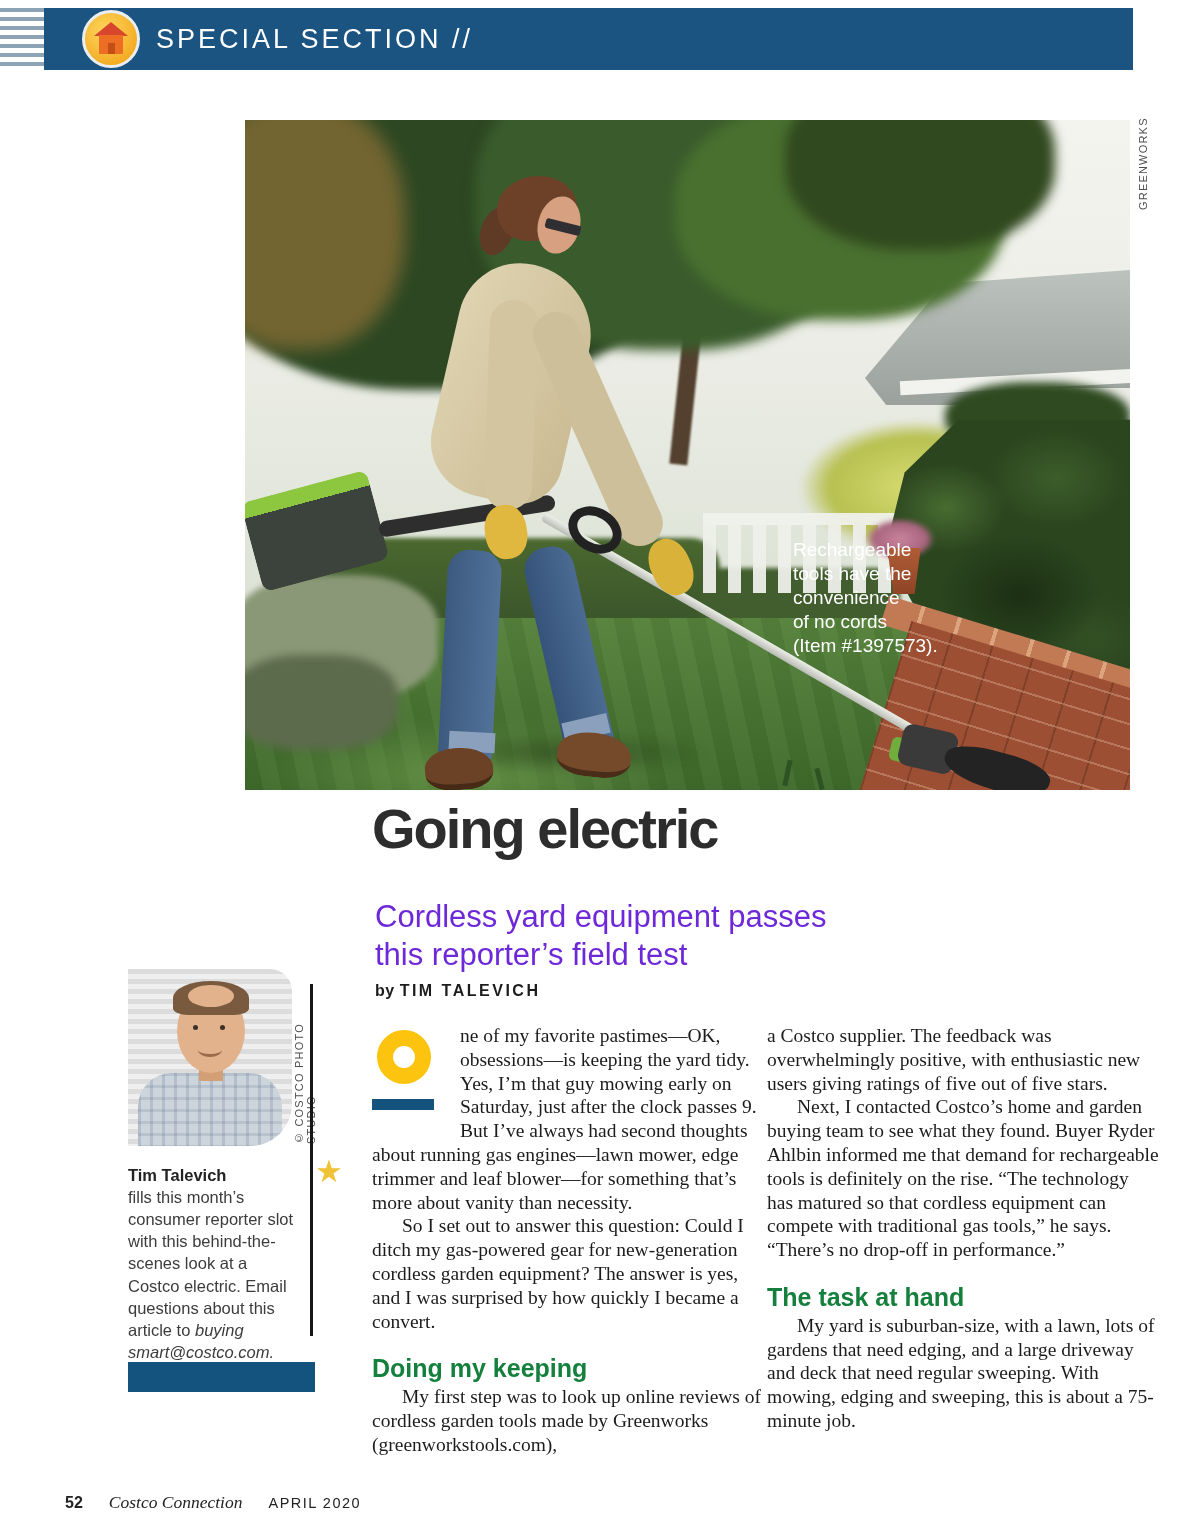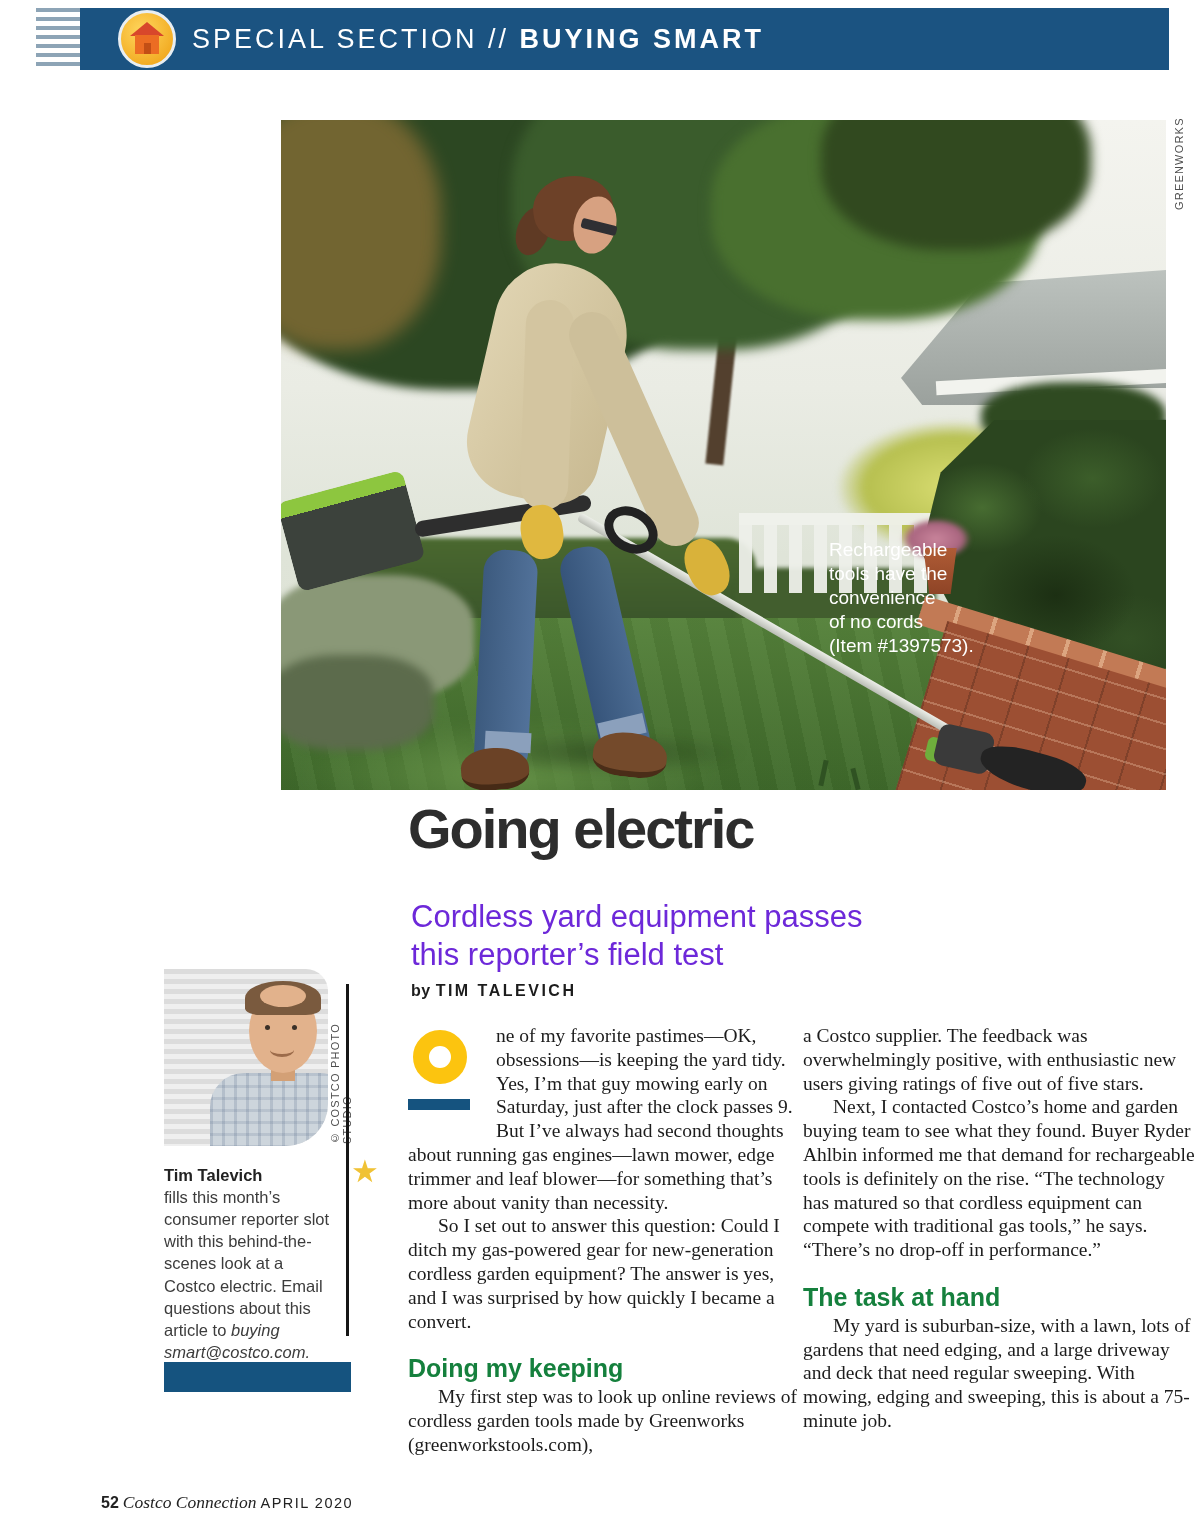--- a/index.html
+++ b/index.html
@@ -1,18 +1,18 @@
 <!DOCTYPE html>
 <html><head>
 <meta charset="utf-8">
 <style>
   html,body{margin:0;padding:0;background:#fff;}
   .page{position:relative;width:1200px;height:1516px;background:#ffffff;overflow:hidden;
         font-family:"Liberation Sans",sans-serif;}
-  .abs{position:absolute;margin-left:36px;}
+  .abs{position:absolute;}
 
   
   .banner-stripes{left:0;top:8px;width:44px;height:62px;
     background:repeating-linear-gradient(180deg,#8da4b6 0 4.5px,#ffffff 4.5px 9px);}
   .banner-bar{left:44px;top:8px;width:1089px;height:62px;background:#1b5381;display:flex;align-items:center;}
   .badge{position:absolute;left:38px;top:2px;width:58px;height:58px;border-radius:50%;
     background:radial-gradient(circle at 40% 35%,#ffd75e,#f2ab22 75%);
     border:3px solid #e8eef2;box-sizing:border-box;}
   .house-roof{position:absolute;left:9px;top:9px;width:0;height:0;
     border-left:17px solid transparent;border-right:17px solid transparent;border-bottom:14px solid #d8472b;}
@@ -143,38 +143,38 @@
   .col1{left:372px;top:1024px;width:392px;}
   .col2{left:767px;top:1024px;width:392px;}
   .col p{margin:0;}
   .col p.ind{text-indent:30px;}
   .col h3{margin:24px 0 4px 0;font-family:"Liberation Sans",sans-serif;font-size:25px;color:#15803d;}
   .dropcap-float{float:left;width:88px;height:96px;}
   .dropcap-ring{display:block;margin:6px 0 0 5px;width:22px;height:22px;border:16px solid #fcc40f;border-radius:50%;}
   .dropcap-bar{display:block;margin:15px 0 0 0;width:62px;height:11px;background:#15537f;}
 
   
-  .footer{left:65px;top:1492px;display:flex;align-items:baseline;gap:4px;color:#222;}
+  .footer{left:65px;top:1492px;display:flex;align-items:baseline;gap:26px;color:#222;}
   .f-num{font-size:16px;font-weight:700;}
   .f-mag{font-family:"Liberation Serif",serif;font-style:italic;font-size:17.5px;}
   .f-date{font-size:14.5px;letter-spacing:1.5px;font-weight:500;text-align:right;}
 </style>
 </head>
 <body>
 
 <div class="page">
 
   <div class="abs banner-stripes"></div>
   <div class="abs banner-bar">
     <div class="badge">
       <div class="house-roof"></div>
       <div class="house-body"></div>
       <div class="house-door"></div>
     </div>
-    <div class="banner-text"><span>SPECIAL SECTION</span><span> // </span><span class="bold">BUYING SMART</span></div>
+    <div class="banner-text"><span>SPECIAL SECTION</span><span> // </span></div>
   </div>
 
   <div class="abs photo">
     <div class="ph sky"></div>
     <div class="ph sunglow"></div>
     <div class="ph roof"></div>
     <div class="ph roof-trim"></div>
     <div class="ph porch"></div>
     <div class="ph porch-dark"></div>
     <div class="ph umbrella"></div>

